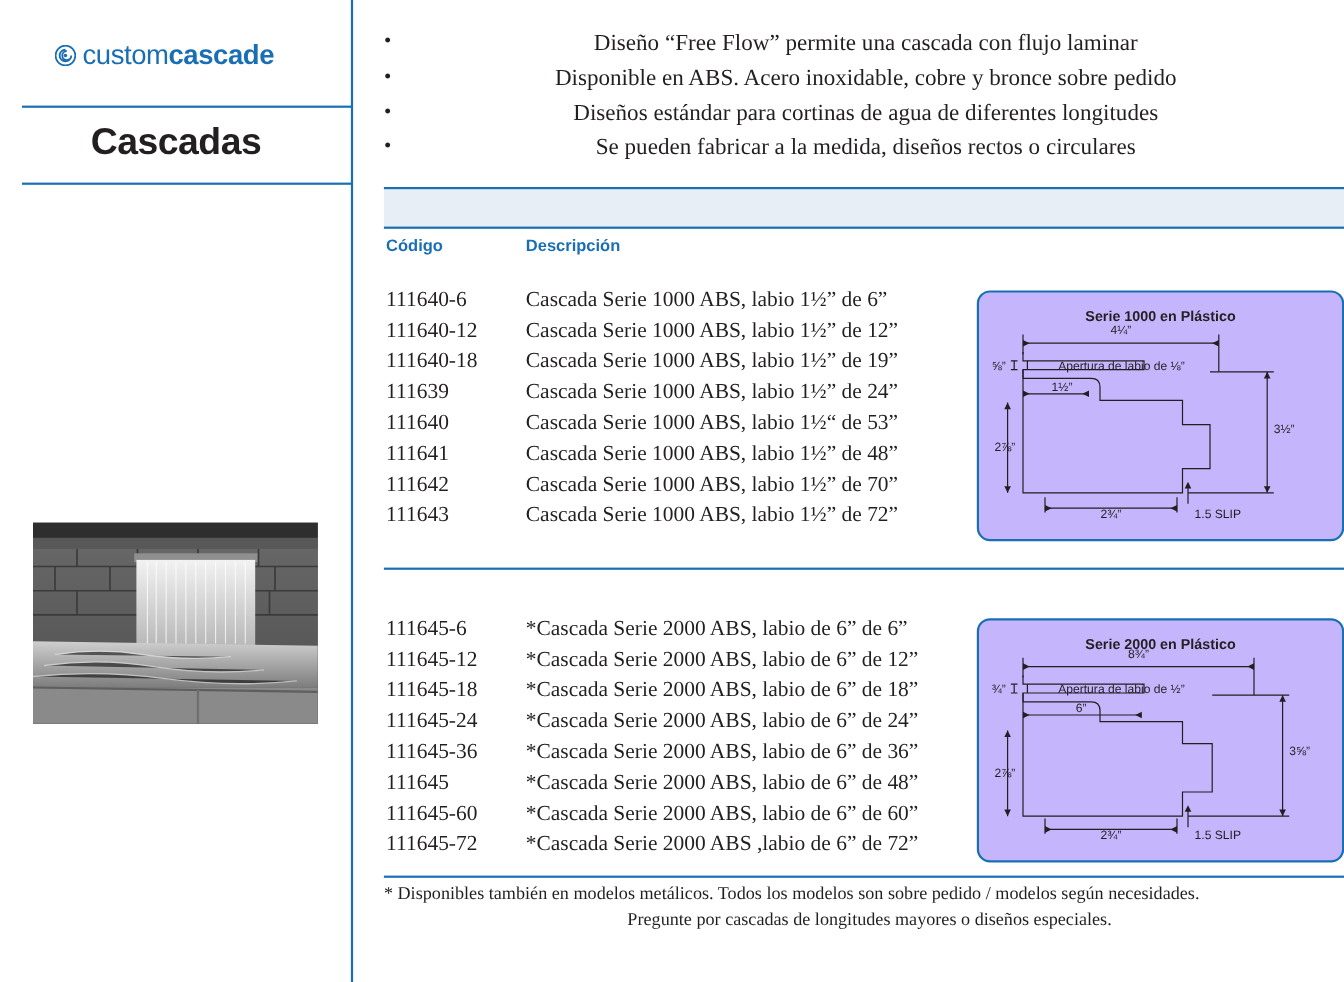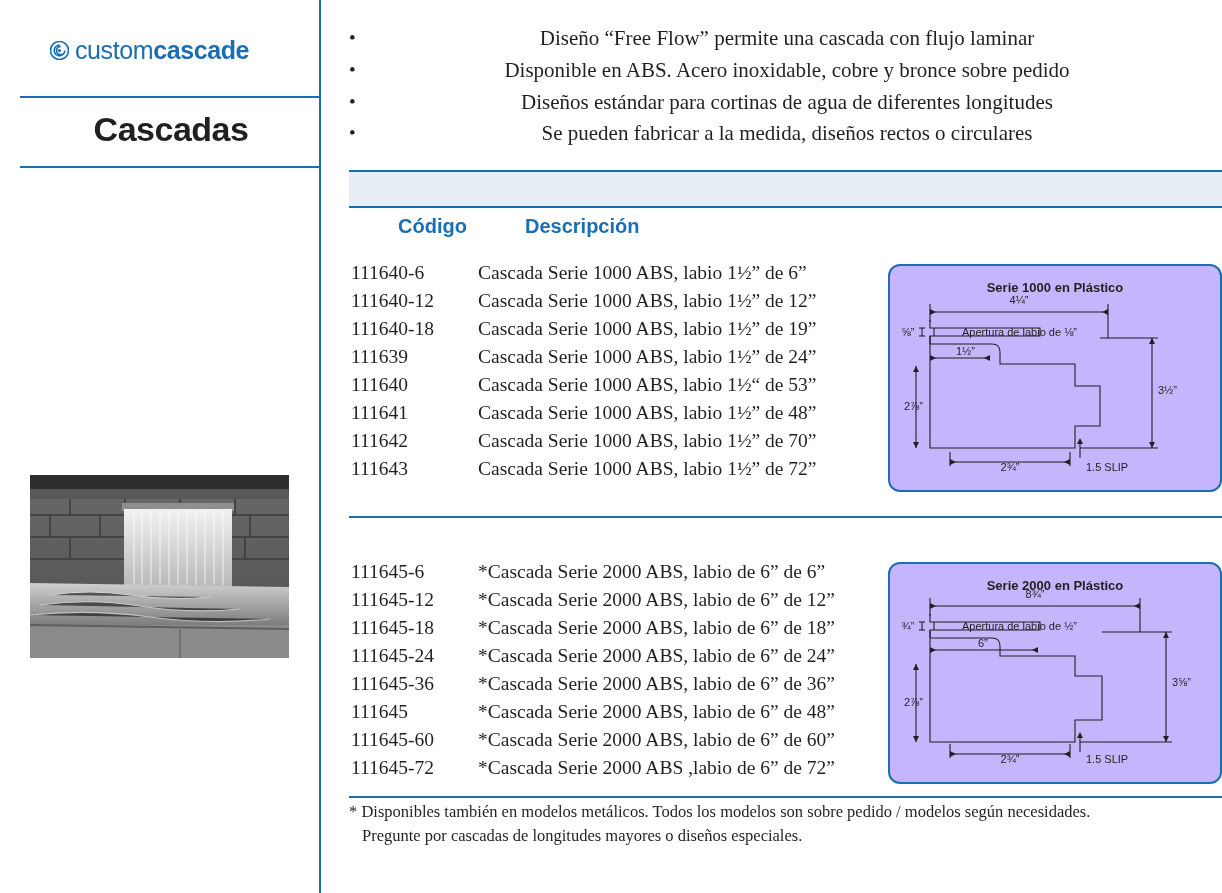--- a/index.html
+++ b/index.html
@@ -18,21 +18,21 @@
   .logo-mark{width:19px;height:19px;margin-right:6px;position:relative;}
   .logo-text{font-family:"Liberation Sans", sans-serif;font-size:25px;color:#1a6fb4;letter-spacing:-0.4px;}
   .logo-text .bold{font-weight:bold;}
   .logo-text .light{font-weight:normal;text-align:right;}
 
   .rule-left{position:absolute;left:20px;width:300px;height:2px;background:#1a6fb4;}
   .rule-left.top{top:96px;}
   .rule-left.bottom{top:166px;}
 
   .section-title{
-    position:absolute;left:11px;top:110px;width:320px;text-align:center;
+    position:absolute;left:0;top:110px;width:320px;text-align:center;
     font-family:"Liberation Sans", sans-serif;font-weight:bold;font-size:34px;color:#231f20;
     letter-spacing:-0.5px;
   }
 
   .photo{
     position:absolute;left:30px;top:475px;width:259px;height:183px;
     background:#6e6e6e;overflow:hidden;
   }
   .photo svg{display:block;}
 
@@ -53,21 +53,21 @@
 
   .hr-blue{position:absolute;background:#1a6fb4;}
   .band{position:absolute;left:28px;top:172px;width:873px;height:36px;background:#e8eef6;}
   .rule-r1{left:28px;top:170px;width:873px;height:2px;}
   .rule-r2{left:28px;top:206px;width:873px;height:2px;}
   .rule-r3{left:28px;top:516px;width:873px;height:2px;}
   .rule-r4{left:28px;top:796px;width:873px;height:2px;}
 
   .col-head{
     position:absolute;font-family:"Liberation Sans", sans-serif;font-weight:bold;
-    font-size:20px;color:#1a6fb4;top:215px;margin-left:47px;
+    font-size:15px;color:#1a6fb4;top:215px;
   }
   .col-head.code{left:30px;}
   .col-head.desc{left:157px;}
 
   .table{position:absolute;left:0;top:0;width:901px;}
   .row{position:absolute;font-size:19.5px;color:#231f20;white-space:nowrap;}
   .row .c{position:absolute;left:30px;}
   .row .d{position:absolute;left:157px;}
 
   
@@ -78,21 +78,21 @@
     position:absolute;left:0;right:0;text-align:center;top:14px;
     font-family:"Liberation Sans", sans-serif;font-weight:bold;font-size:13px;color:#231f20;
   }
   .d1{left:567px;top:264px;width:330px;height:224px;}
   .d2{left:567px;top:562px;width:330px;height:218px;}
 
   .footnote{
     position:absolute;left:28px;top:800px;width:870px;
     font-size:16.5px;color:#231f20;line-height:1.45;
   }
-  .footnote .ln2{display:block;padding-left:13px;}
+  .footnote .ln2{display:block;padding-left:13px;text-align:center;}
 </style>
 </head>
 <body>
 
 <div class="page">
 
   <div class="left-col">
 
     <div class="logo-wrap">
       <span class="logo-mark">

